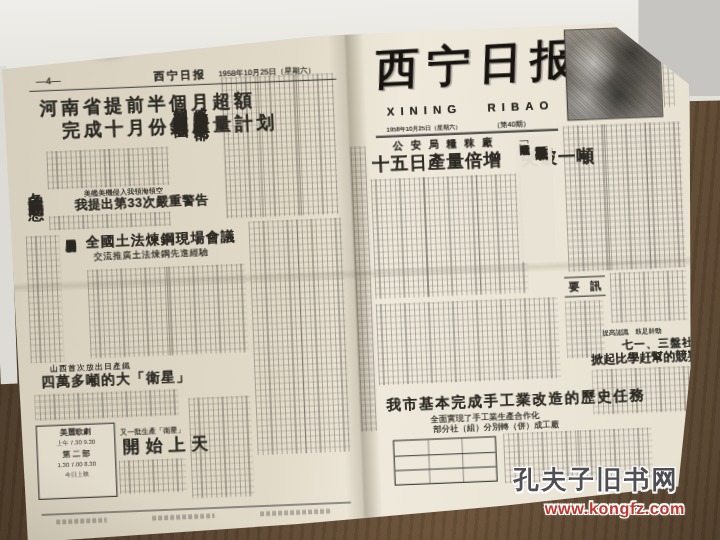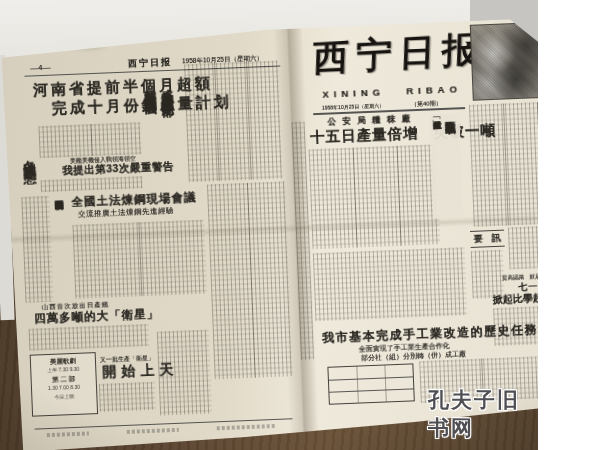--- a/index.html
+++ b/index.html
@@ -1,17 +1,17 @@
 <!DOCTYPE html>
 <html><head>
 <meta charset="utf-8">
 <style>
   html,body{margin:0;padding:0;}
   .stage{
-    position:relative;width:538px;height:450px;overflow:hidden;
+    position:relative;width:600px;height:450px;overflow:hidden;
     background:
       repeating-linear-gradient(95deg, rgba(0,0,0,.07) 0 3px, rgba(255,255,255,.02) 3px 9px),
       linear-gradient(105deg,#473625,#5a4431 38%,#6b5339 68%,#55422e);
     font-family:"Liberation Sans",sans-serif;
   }
   .backdrop-top{position:absolute;left:-12px;top:-10px;width:630px;height:100px;
     background:linear-gradient(180deg,#f0efeb,#e2e0da);transform:rotate(-1.2deg);}
   .backdrop-right{position:absolute;right:0;top:0;width:68px;height:80px;background:#c7c5c1;}
   .backdrop-left{position:absolute;left:-4px;top:55px;width:14px;height:265px;background:#dddbd5;transform:rotate(-2deg);}
   .paper{
@@ -193,14 +193,15 @@
       <div class="vrule" style="left:182px;top:340px;height:42px;"></div>
 
       <div class="tx" style="left:2px;top:96px;width:13px;height:238px;"></div>
     </div>
   </div>
 
   <div class="vignette"></div>
 
   <div class="wm">
     <div class="wm-name">孔夫子旧书网</div>
+    <div class="wm-url">www.kongfz.com</div>
   </div>
 </div>
 
 </body></html>

